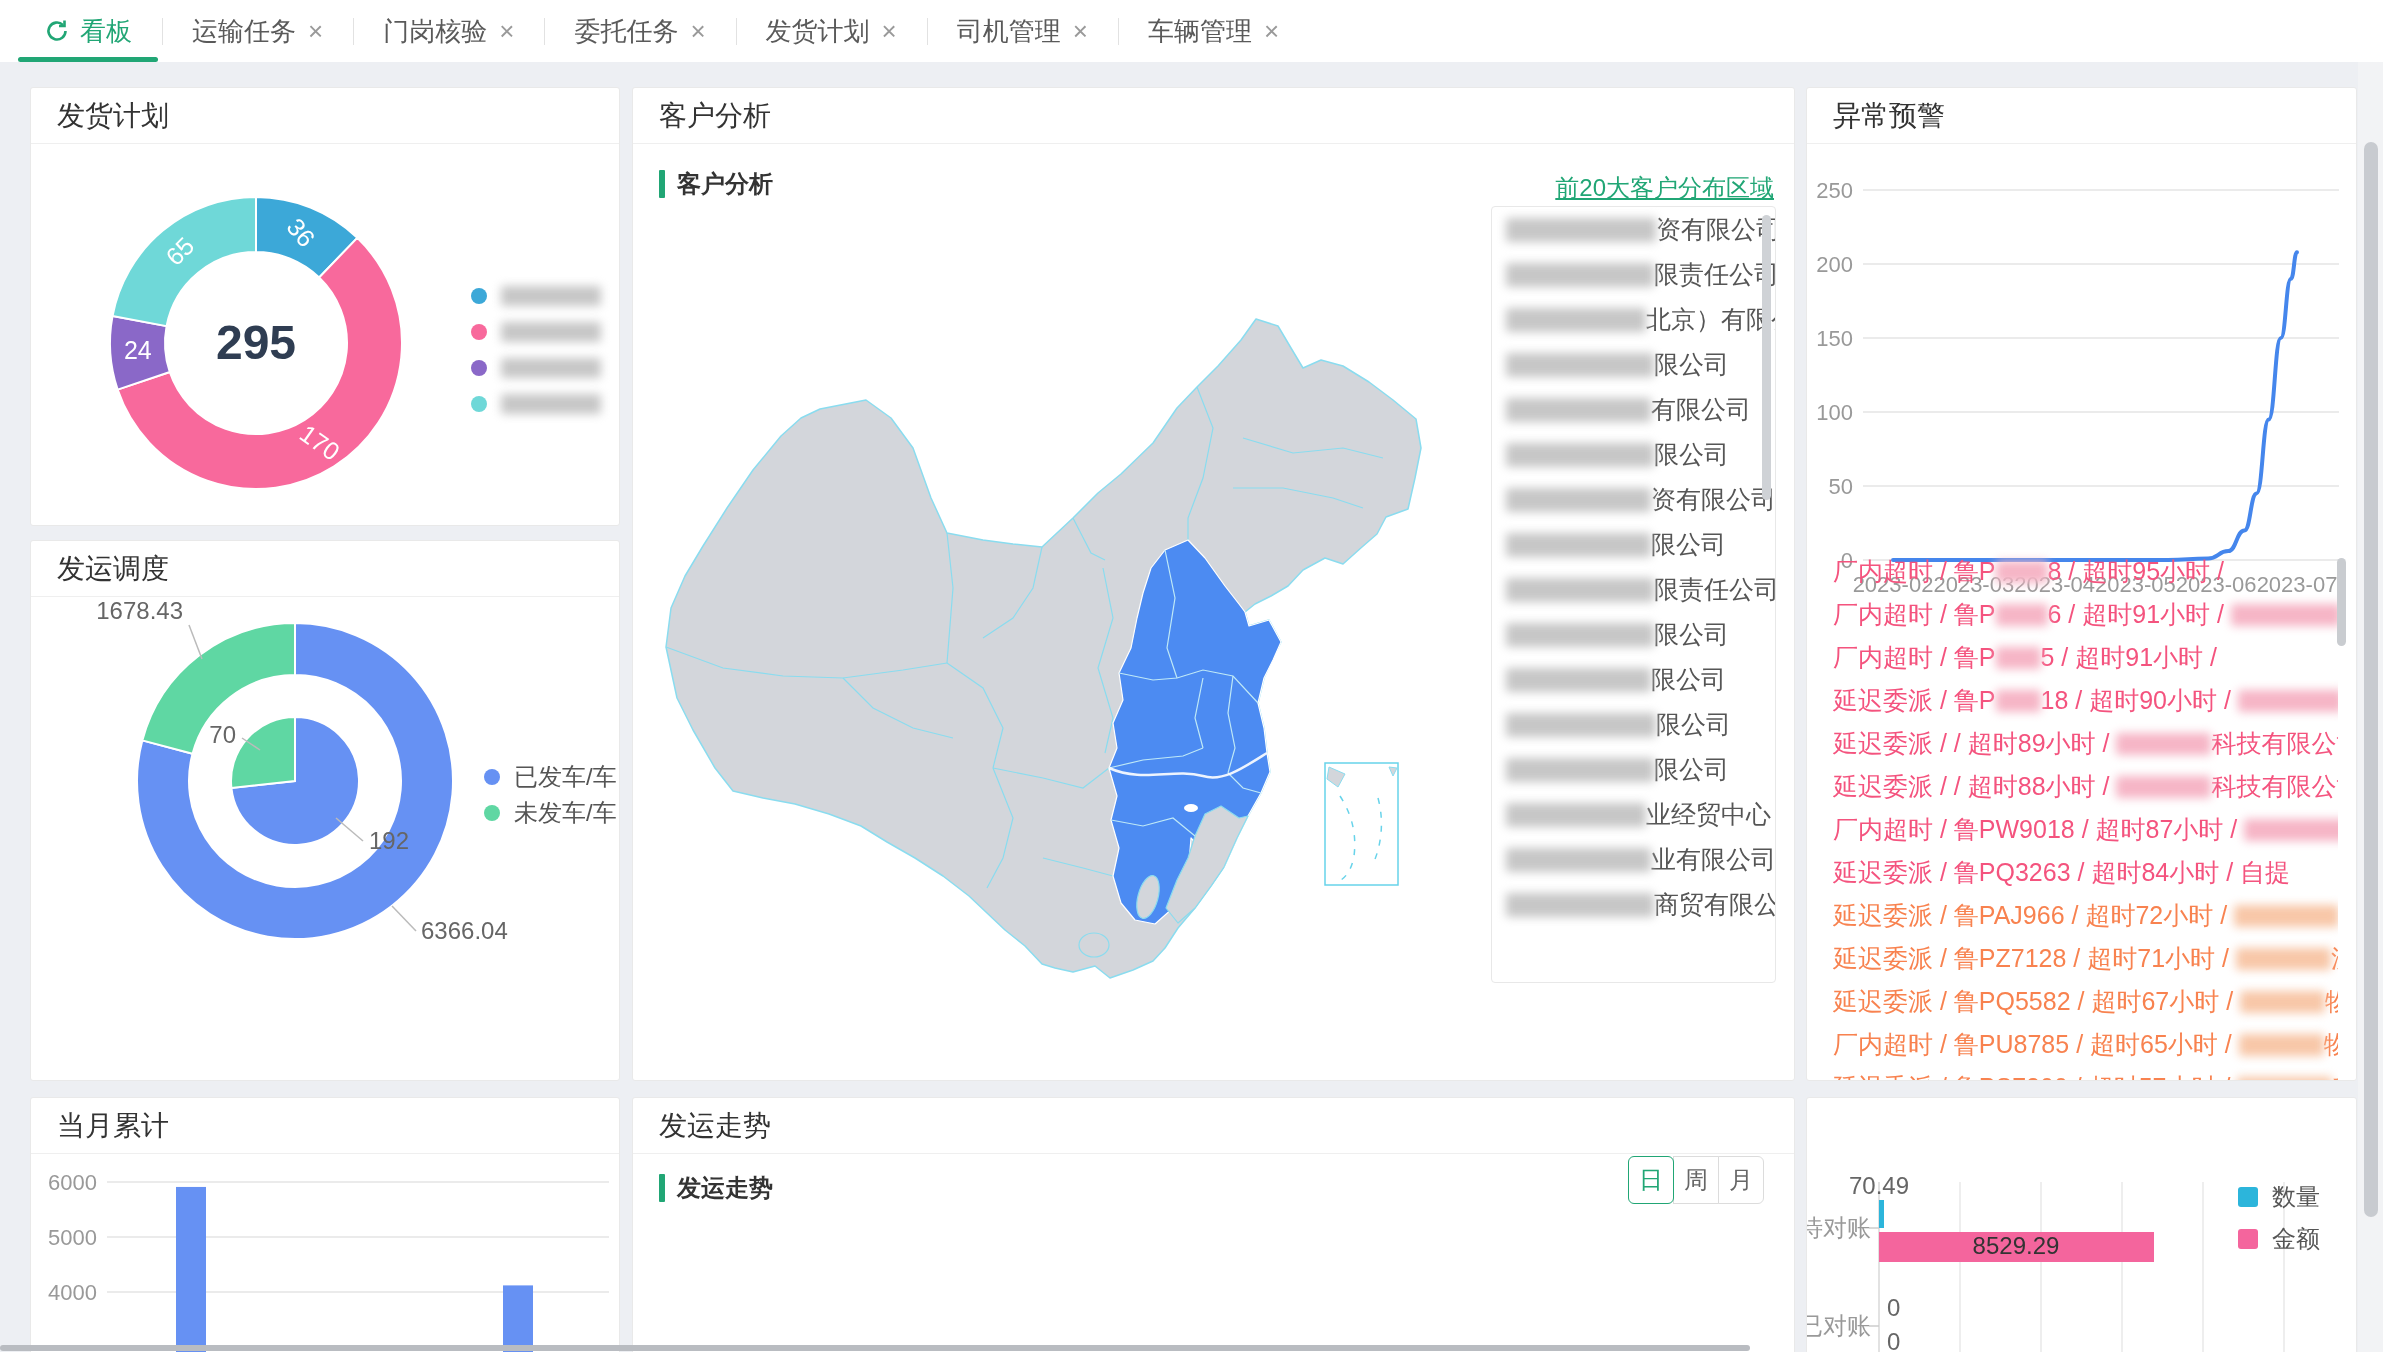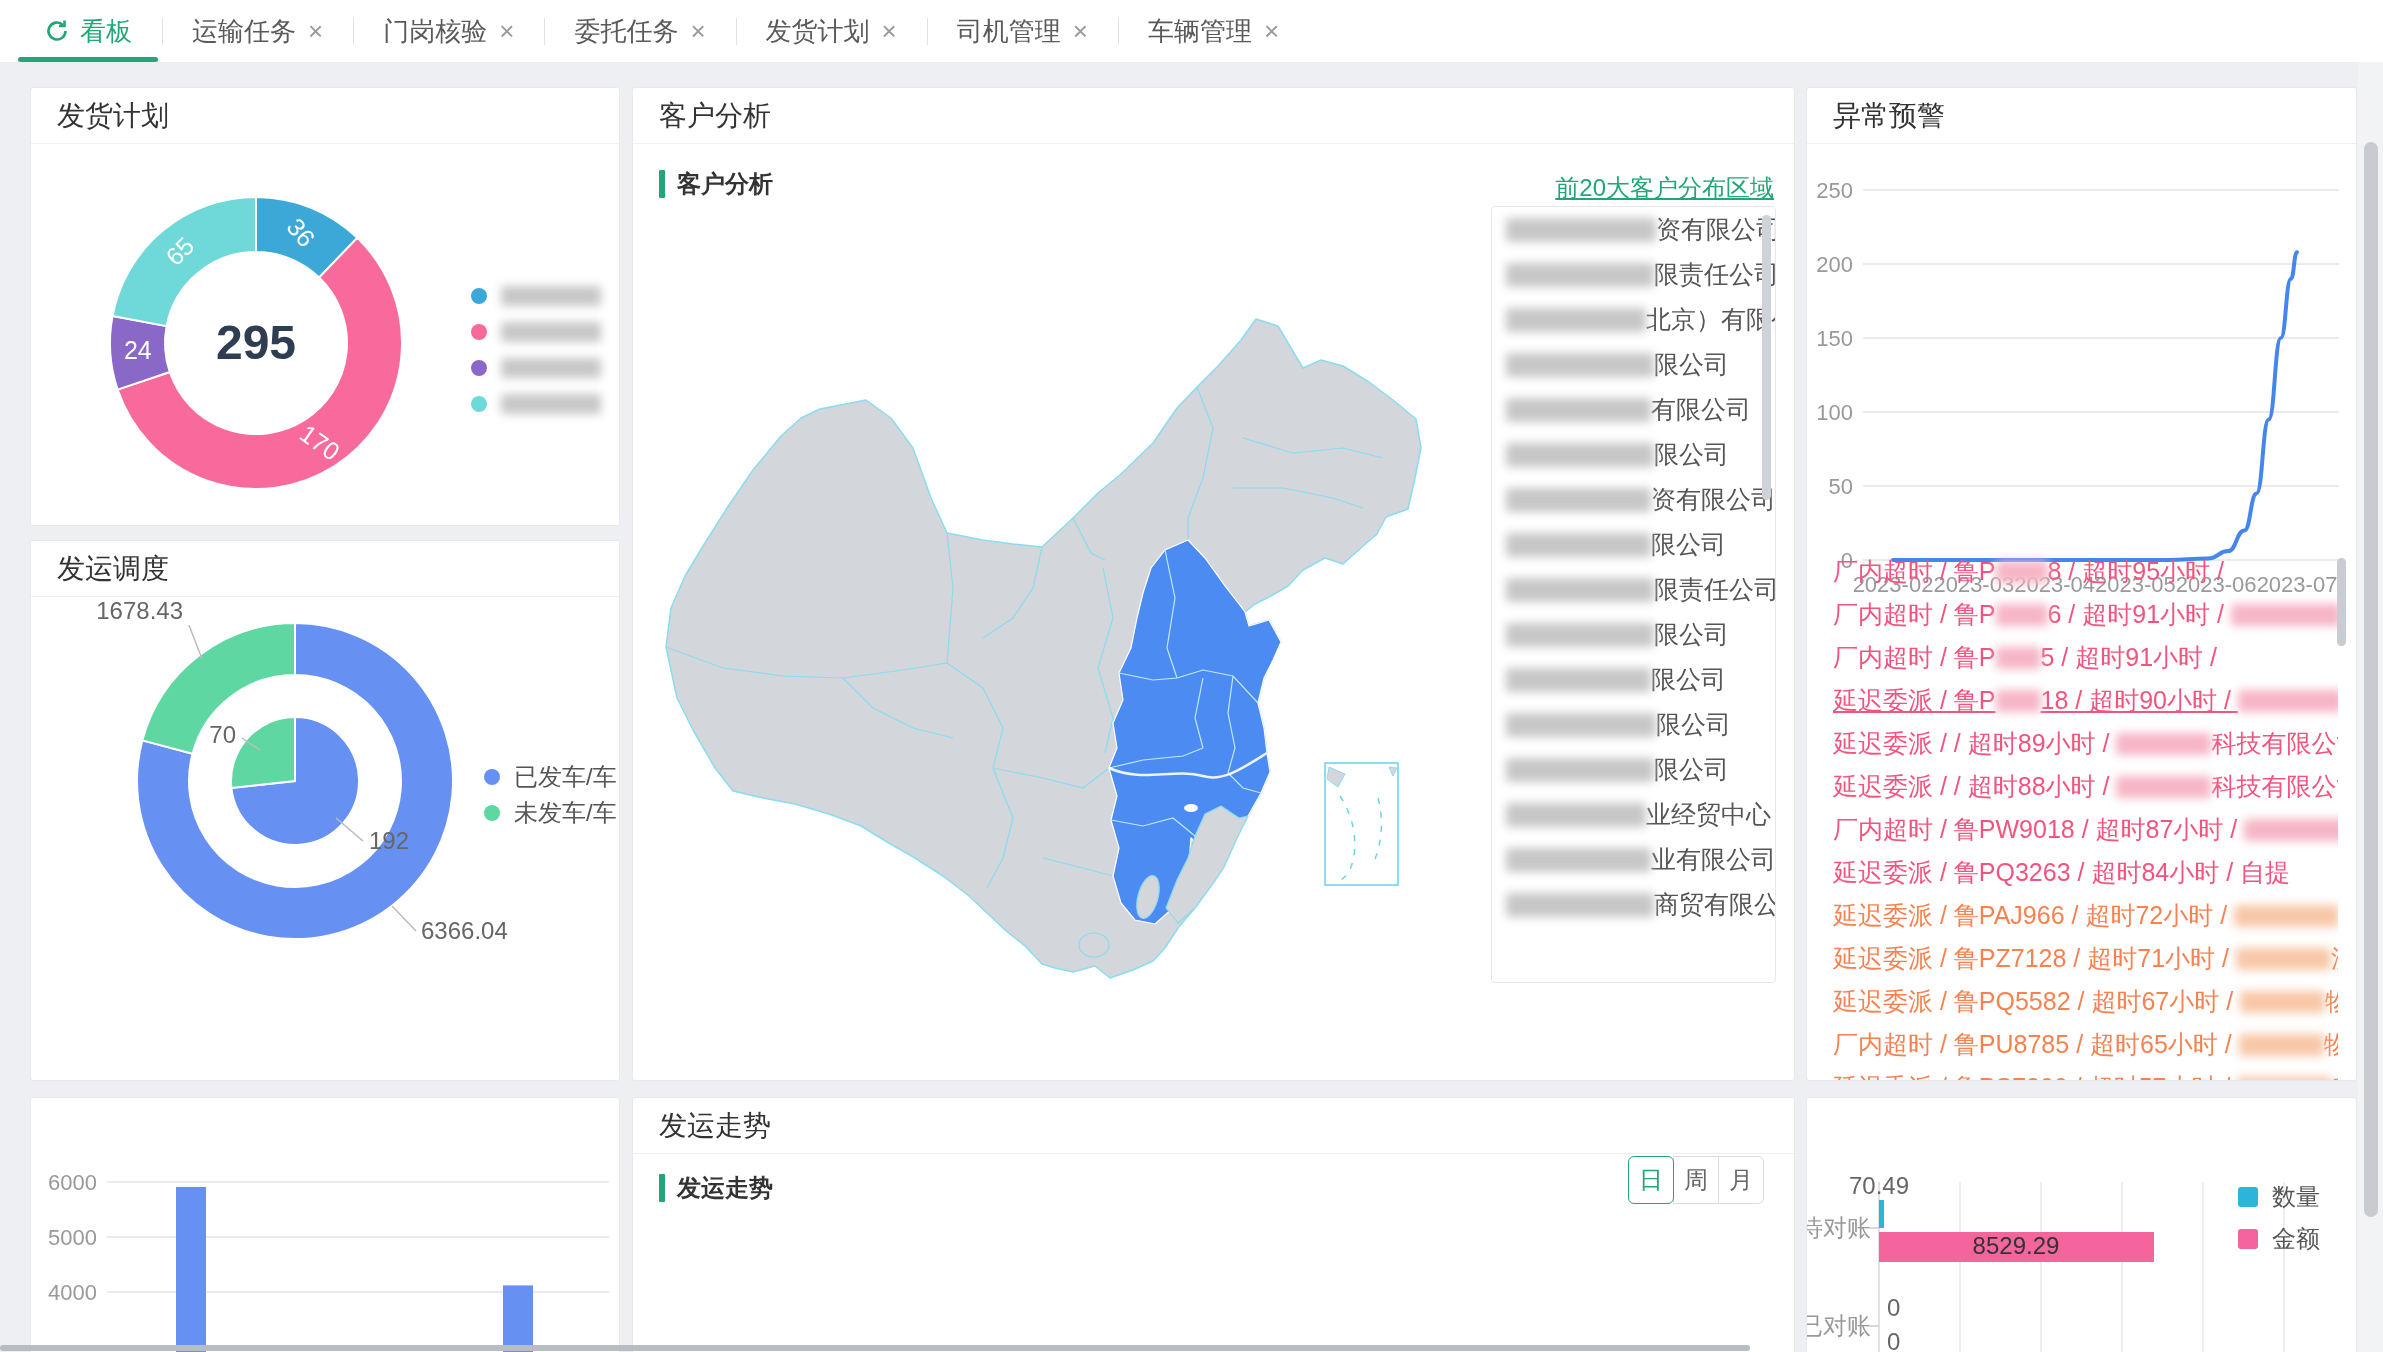--- a/index.html
+++ b/index.html
@@ -146,20 +146,21 @@
           <span>已发车/车</span>
         </div>
         <div class="leg-row">
           <span class="legend-dot" style="background: rgb(95, 215, 163);"></span>
           <span>未发车/车</span>
         </div>
       </div>
   </div>
 
   <div class="panel" style="left:30px;top:1097px;width:588px;height:270px;">
+    <div class="panel-title">当月累计</div>
     <svg id="chart-month" width="588" height="205" style="position:absolute;left:0;top:56px;">
         <line x1="76" x2="578" y1="28" y2="28" stroke="#E4E4E4" stroke-width="1.5"></line>
         <text x="66" y="36" text-anchor="end" fill="#999" font-size="22">6000</text>
         <line x1="76" x2="578" y1="83" y2="83" stroke="#E4E4E4" stroke-width="1.5"></line>
         <text x="66" y="91" text-anchor="end" fill="#999" font-size="22">5000</text>
         <line x1="76" x2="578" y1="138" y2="138" stroke="#E4E4E4" stroke-width="1.5"></line>
         <text x="66" y="146" text-anchor="end" fill="#999" font-size="22">4000</text>
         <rect x="145" y="32.95" width="30" height="172.05" fill="#6691F3"></rect>
         <rect x="472" y="131.4" width="30" height="73.6" fill="#6691F3"></rect>
       </svg>
@@ -272,21 +273,21 @@
         <text x="247.6" y="448" text-anchor="middle" fill="#999" font-size="22">2023-04</text>
         <text x="328.4" y="448" text-anchor="middle" fill="#999" font-size="22">2023-05</text>
         <text x="409.2" y="448" text-anchor="middle" fill="#999" font-size="22">2023-06</text>
         <text x="490" y="448" text-anchor="middle" fill="#999" font-size="22">2023-07</text>
         <path d="M86,416 C176.9,416 176.9,416 267.8,416 C314.26,416 314.26,416 360.72,416 C380.92,416 380.92,414.52 401.12,414.52 C411.22,414.52 411.22,407.12 421.32,407.12 C429.4,407.12 429.4,386.4 437.48,386.4 C443.54,386.4 443.54,349.4 449.6,349.4 C455.66,349.4 455.66,275.4 461.72,275.4 C467.78,275.4 467.78,194 473.84,194 C478.89,194 478.89,134.8 483.94,134.8 C486.97,134.8 486.97,108.16000000000003 490,108.16000000000003" fill="none" stroke="#4586EC" stroke-width="4" stroke-linecap="round"></path>
       </svg>
     <div class="alert-list" id="alert-list">
         <div class="alert-item" style="color: rgb(244, 83, 126);"><span>厂内超时 / 鲁P</span><span class="blur" style="width: 52px; background: rgb(246, 181, 198);"></span><span>8 / 超时95小时 /</span></div>
         <div class="alert-item" style="color: rgb(244, 83, 126);"><span>厂内超时 / 鲁P</span><span class="blur" style="width: 52px; background: rgb(246, 181, 198);"></span><span>6 / 超时91小时 / </span><span class="blur" style="width: 110px; background: rgb(246, 181, 198);"></span></div>
         <div class="alert-item" style="color: rgb(244, 83, 126);"><span>厂内超时 / 鲁P</span><span class="blur" style="width: 45px; background: rgb(246, 181, 198);"></span><span>5 / 超时91小时 /</span></div>
-        <div class="alert-item" style="color: rgb(244, 83, 126); text-decoration: underline;"><span>延迟委派 / 鲁P</span><span class="blur" style="width: 45px; background: rgb(246, 181, 198);"></span><span>18 / 超时90小时 / </span><span class="blur" style="width: 105px; background: rgb(246, 181, 198);"></span></div>
+        <div class="alert-item" style="color: rgb(244, 83, 126);"><span>延迟委派 / 鲁P</span><span class="blur" style="width: 45px; background: rgb(246, 181, 198);"></span><span>18 / 超时90小时 / </span><span class="blur" style="width: 105px; background: rgb(246, 181, 198);"></span></div>
         <div class="alert-item" style="color: rgb(244, 83, 126);"><span>延迟委派 / / 超时89小时 / </span><span class="blur" style="width: 95px; background: rgb(246, 181, 198);"></span><span>科技有限公司</span></div>
         <div class="alert-item" style="color: rgb(244, 83, 126);"><span>延迟委派 / / 超时88小时 / </span><span class="blur" style="width: 95px; background: rgb(246, 181, 198);"></span><span>科技有限公司</span></div>
         <div class="alert-item" style="color: rgb(244, 83, 126);"><span>厂内超时 / 鲁PW9018 / 超时87小时 / </span><span class="blur" style="width: 105px; background: rgb(246, 181, 198);"></span></div>
         <div class="alert-item" style="color: rgb(244, 83, 126);"><span>延迟委派 / 鲁PQ3263 / 超时84小时 / 自提</span></div>
         <div class="alert-item" style="color: rgb(248, 130, 79);"><span>延迟委派 / 鲁PAJ966 / 超时72小时 / </span><span class="blur" style="width: 105px; background: rgb(248, 199, 168);"></span></div>
         <div class="alert-item" style="color: rgb(248, 130, 79);"><span>延迟委派 / 鲁PZ7128 / 超时71小时 / </span><span class="blur" style="width: 95px; background: rgb(248, 199, 168);"></span><span>流有限公司</span></div>
         <div class="alert-item" style="color: rgb(248, 130, 79);"><span>延迟委派 / 鲁PQ5582 / 超时67小时 / </span><span class="blur" style="width: 85px; background: rgb(248, 199, 168);"></span><span>物流运输有限...</span></div>
         <div class="alert-item" style="color: rgb(248, 130, 79);"><span>厂内超时 / 鲁PU8785 / 超时65小时 / </span><span class="blur" style="width: 85px; background: rgb(248, 199, 168);"></span><span>物流运输有限...</span></div>
         <div class="alert-item" style="color: rgb(248, 130, 79);"><span>延迟委派 / 鲁PS7200 / 超时57小时 / </span><span class="blur" style="width: 95px; background: rgb(248, 199, 168);"></span><span>科技有限公司</span></div>
       </div>

